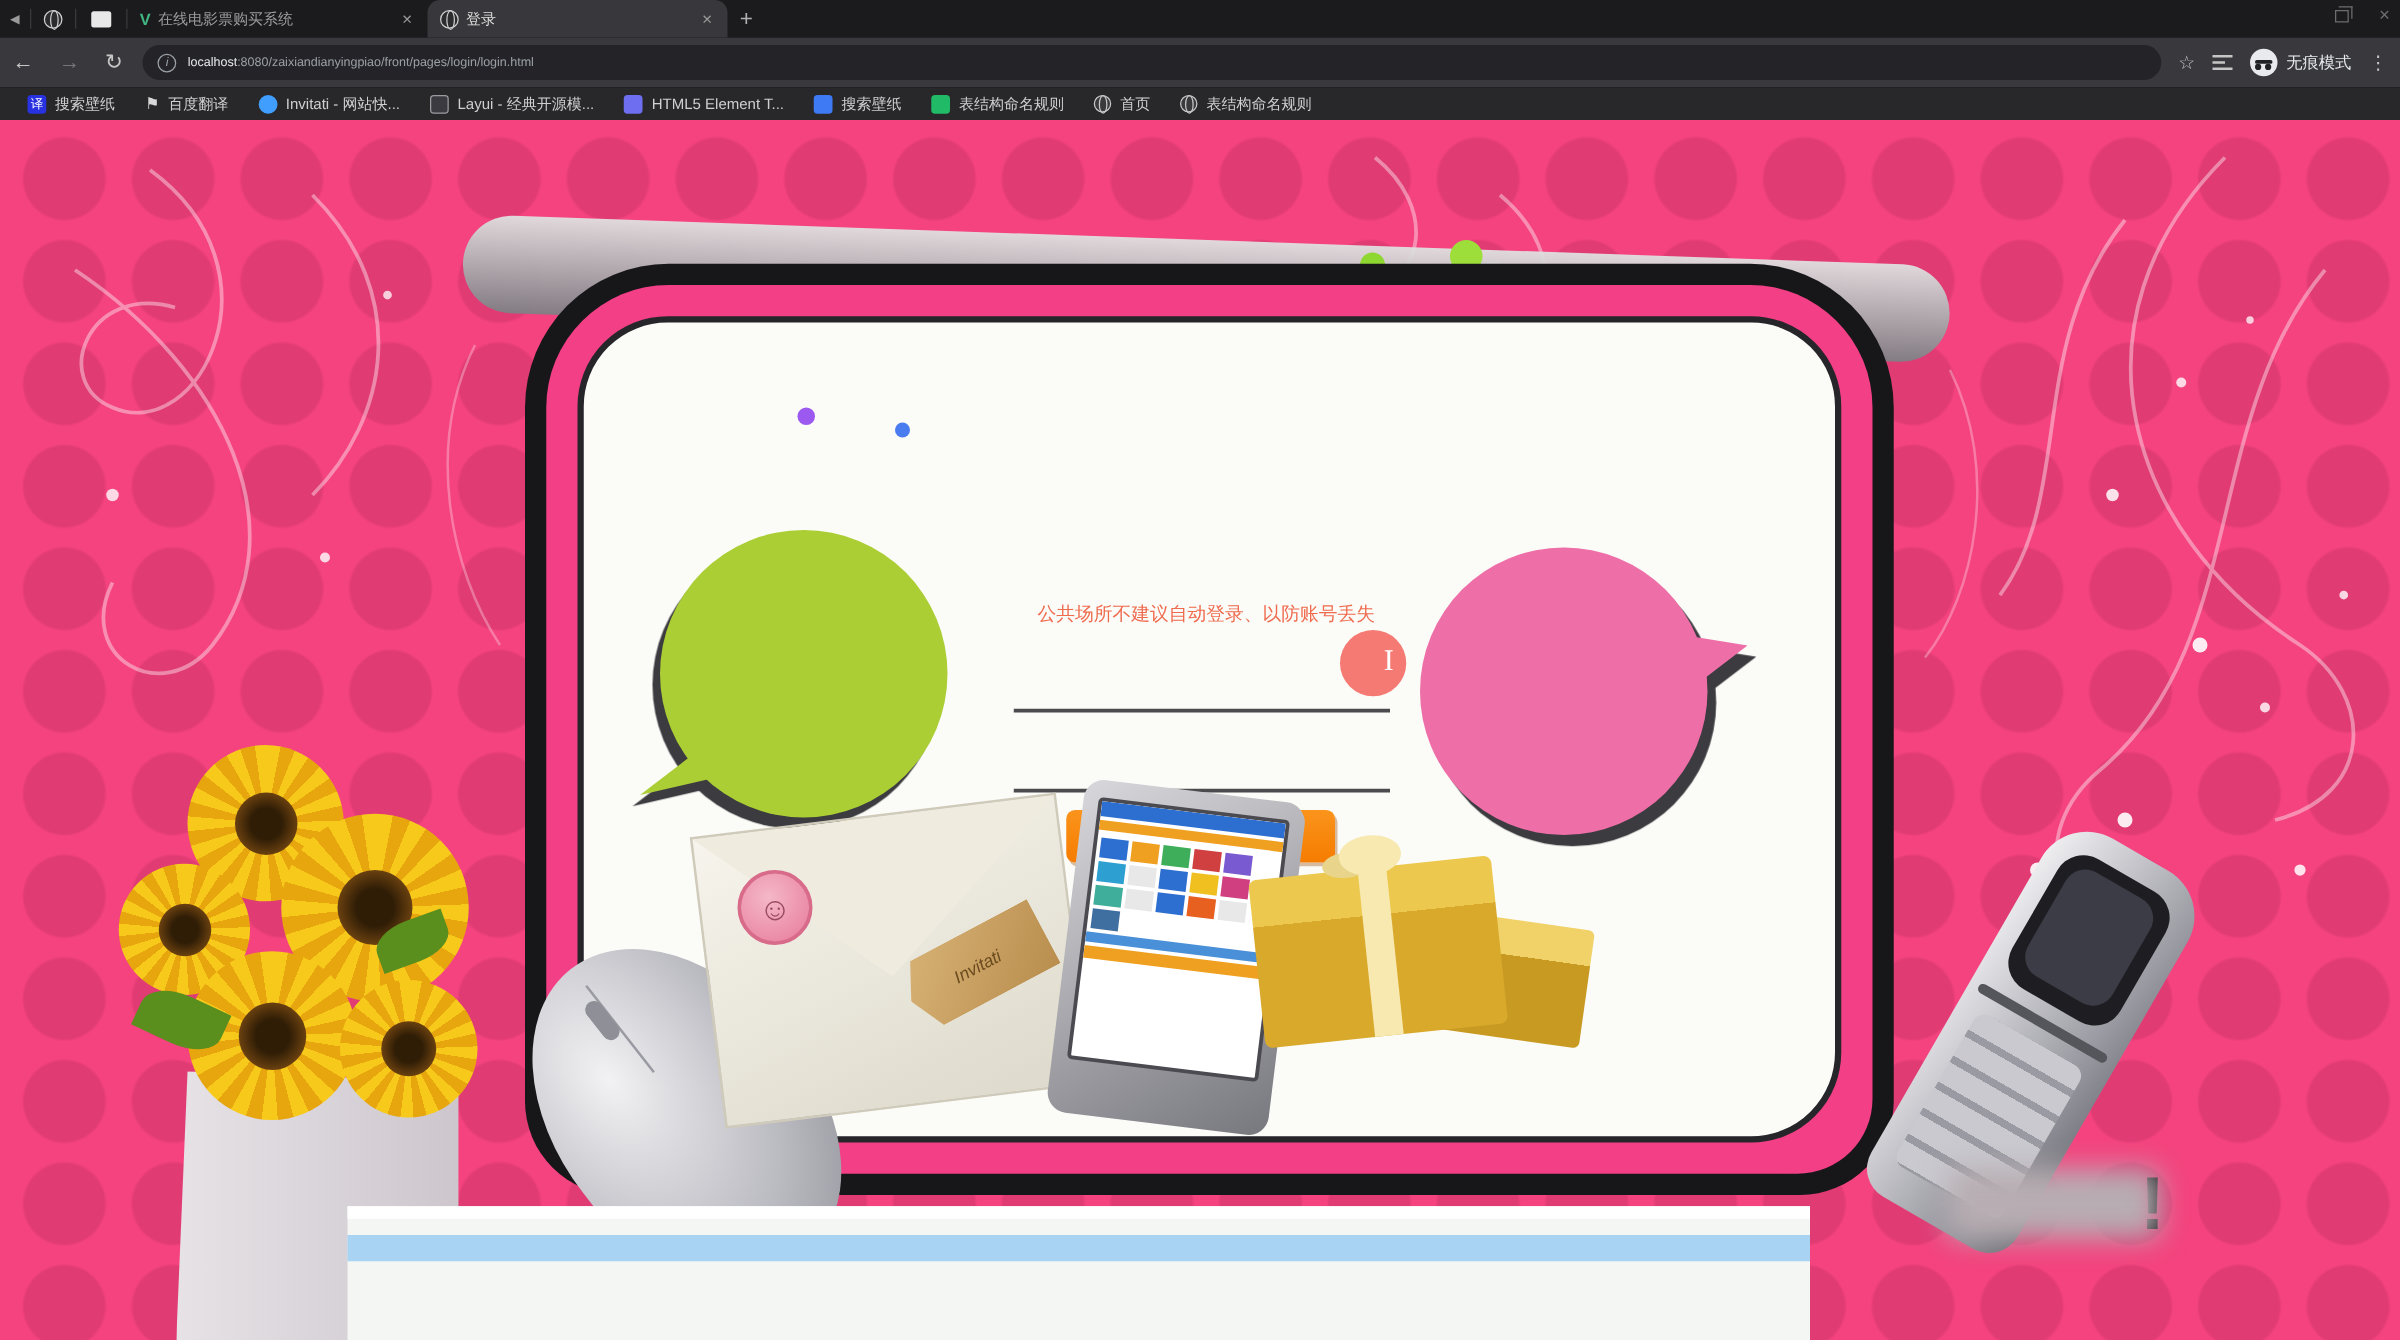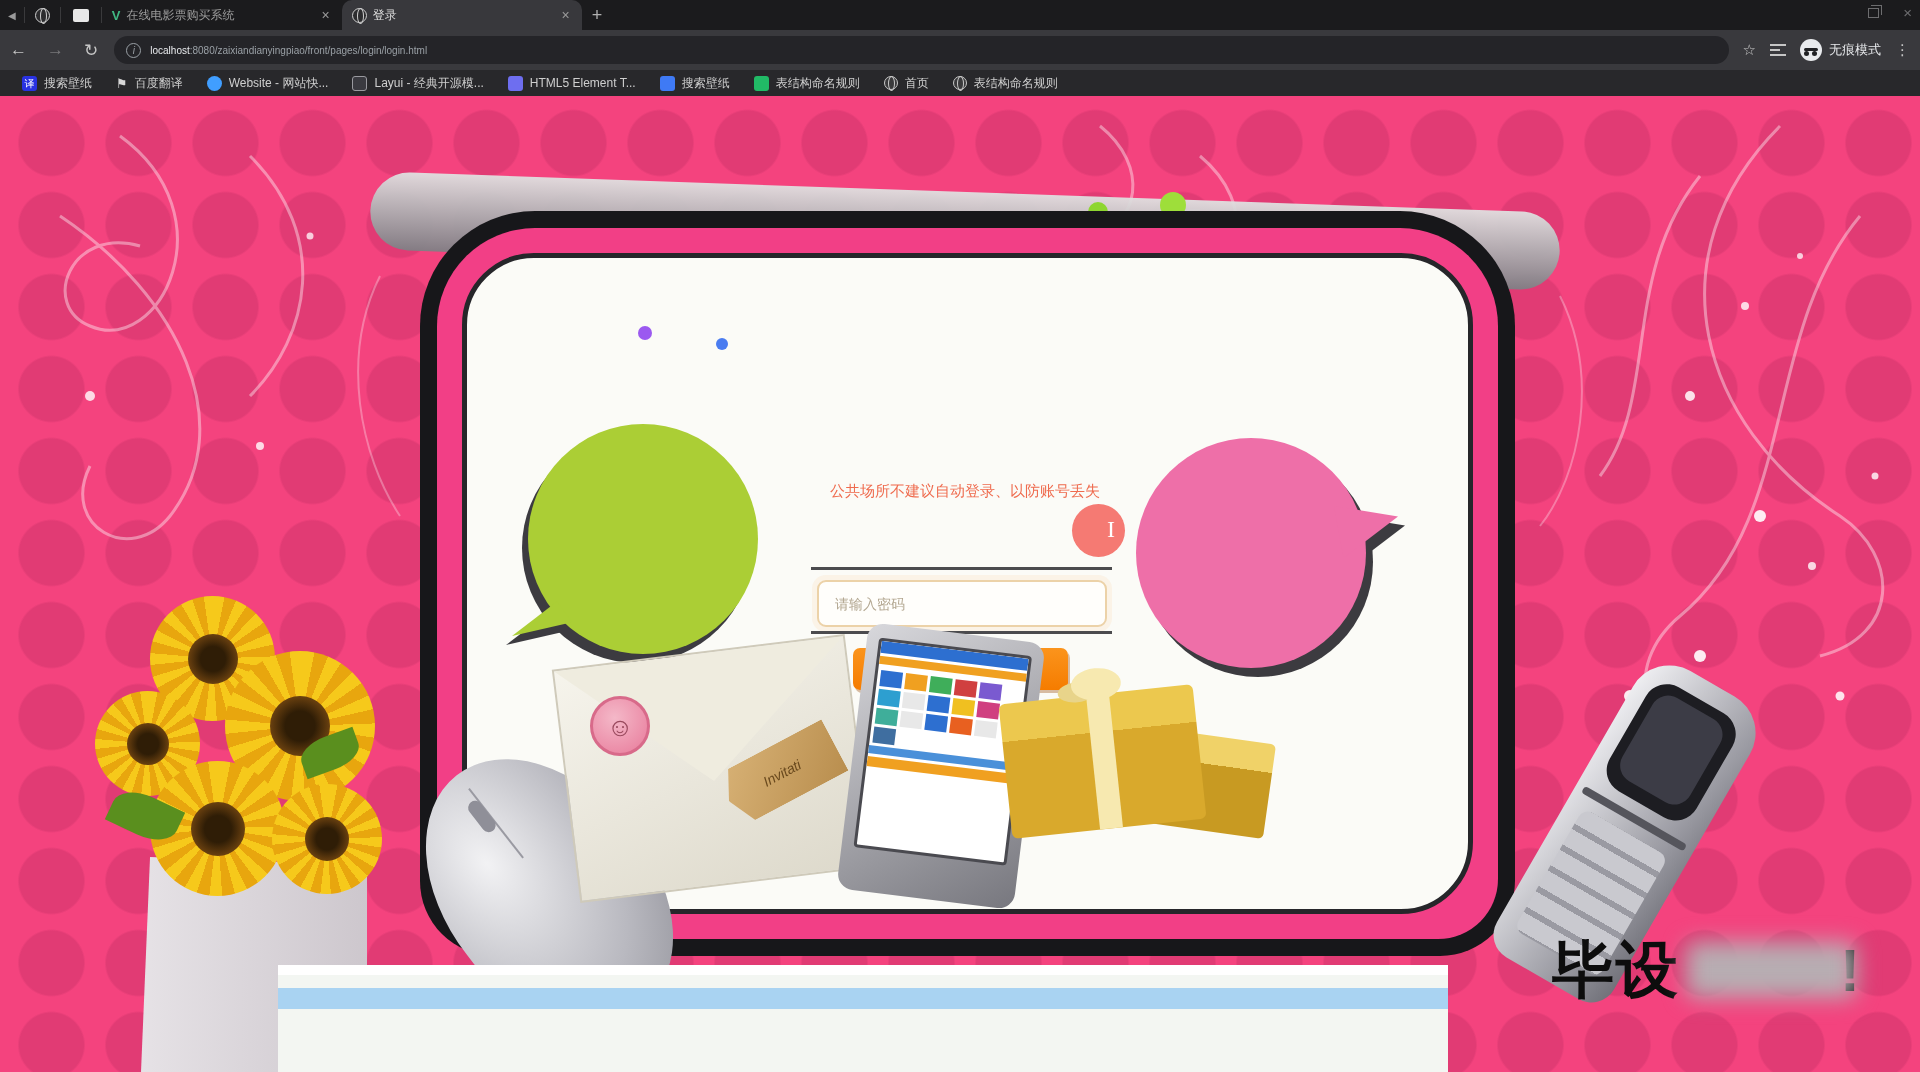--- a/index.html
+++ b/index.html
@@ -207,21 +207,21 @@
     <div class="bm">
       <span class="bm-sq" style="background:#2932e1;">译</span>
       <span>搜索壁纸</span>
     </div>
     <div class="bm">
       <span class="bm-flag">⚑</span>
       <span>百度翻译</span>
     </div>
     <div class="bm">
       <span class="bm-sq" style="background:#409eff; border-radius:50%;"></span>
-      <span>Website - 网站快...</span>
+      <span>Invitati - 网站快...</span>
     </div>
     <div class="bm">
       <span class="bm-sq" style="background:#3a3a40; border:1px solid #9a9aa0;"></span>
       <span>Layui - 经典开源模...</span>
     </div>
     <div class="bm">
       <span class="bm-sq" style="background:#6e6ef0;"></span>
       <span>HTML5 Element T...</span>
     </div>
     <div class="bm">
@@ -297,21 +297,20 @@
 
   <div class="bubble-wrap" id="bubble-green-wrap">
     <div class="bubble" id="bubble-green"></div>
   </div>
   <div class="bubble-wrap" id="bubble-pink-wrap">
     <div class="bubble" id="bubble-pink"></div>
   </div>
 
   <div class="form-el" id="warning">公共场所不建议自动登录、以防账号丢失</div>
   <div class="form-el underline" id="ul1"></div>
-  <input class="form-el login-input" id="pwd-input" placeholder="请输入密码" style="">
   <div class="form-el underline" id="ul2"></div>
   <button class="form-el" id="login-btn">登录</button>
   <a class="form-el" id="register" href="#">注册用户</a>
   <div class="form-el" id="cursor-circ">I</div>
 
   <div class="flower" style="left:150px; top:500px; width:125px; height:125px;"></div>
   <div class="flower" style="left:95px;  top:595px; width:105px; height:105px;"></div>
   <div class="flower" style="left:225px; top:555px; width:150px; height:150px;"></div>
   <div class="flower" style="left:150px; top:665px; width:135px; height:135px;"></div>
   <div class="flower" style="left:272px; top:688px; width:110px; height:110px;"></div>
@@ -359,17 +358,16 @@
     <div class="keys"></div>
   </div>
 
   <div id="side-box"></div>
   <div id="shelf">
     <div class="edge"></div>
     <div class="stripe"></div>
   </div>
 
   <div id="watermark">
-    <span class="wm-text">毕设</span>
     <span class="wm-blur"></span>
     <span class="wm-suffix">!</span>
   </div>
 </div>
 
 </body></html>

